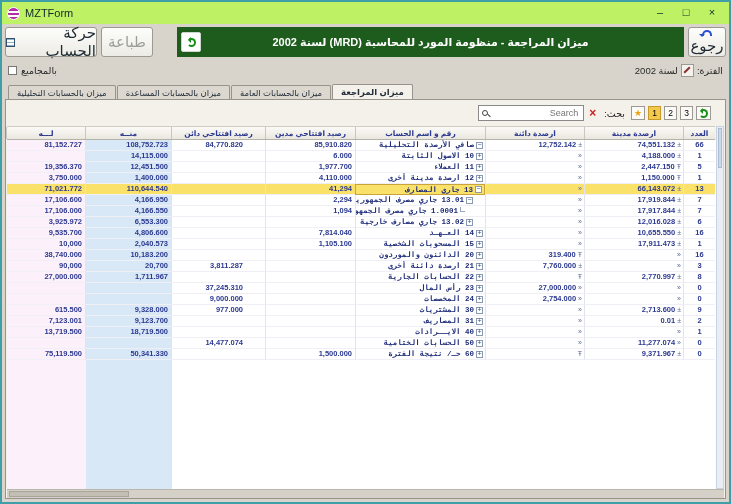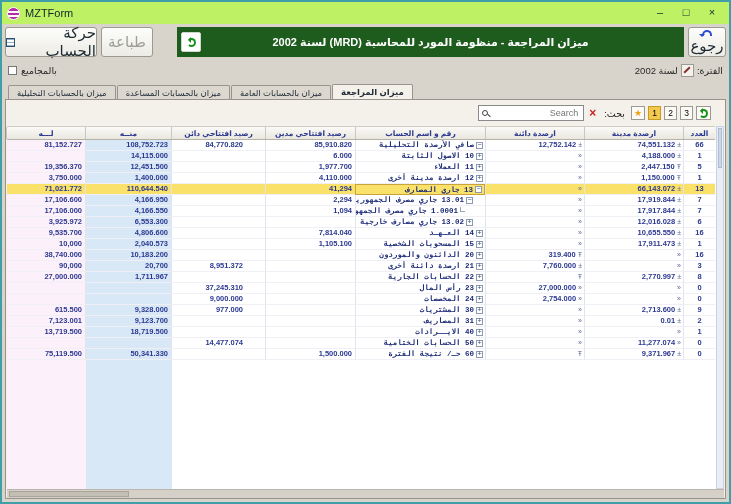--- a/index.html
+++ b/index.html
@@ -382,21 +382,21 @@
                 </div>
                 <div class="tc c-cr">
                   <i class="sym">±</i>
                   <b class="val">7,760.000</b>
                 </div>
                 <div class="tc c-acct lvl0">
                   <span class="exp">+</span>
                   <span class="acct">21 ارصدة دائنة أخرى</span>
                 </div>
                 <div class="tc c-od"></div>
-                <div class="tc c-oc"><b class="val">8,951.372</b></div>
+                <div class="tc c-oc"><b class="val">3,811.287</b></div>
                 <div class="tc c-mn"><b class="val">20,700</b></div>
                 <div class="tc c-lh"><b class="val">90,000</b></div>
               </div>
               <div class="tgrid trow">
                 <div class="tc c-num"><b class="val">8</b></div>
                 <div class="tc c-dr">
                   <i class="sym">±</i>
                   <b class="val">2,770.997</b>
                 </div>
                 <div class="tc c-cr">

